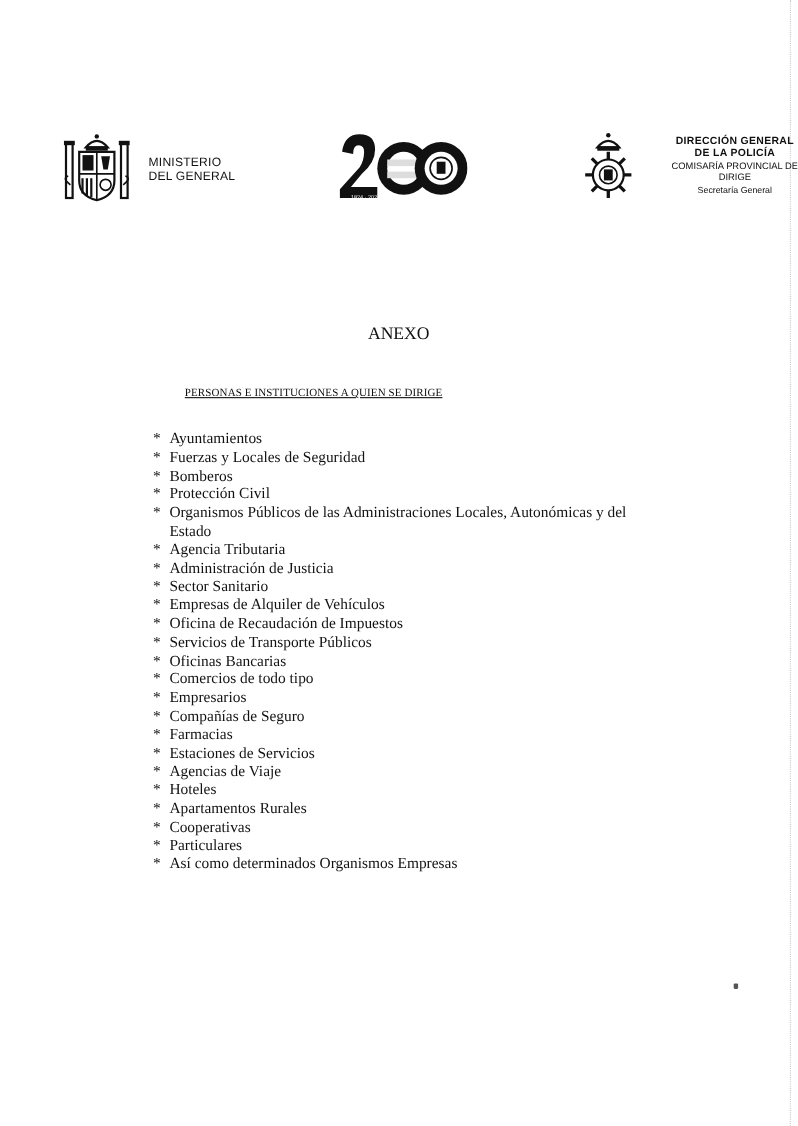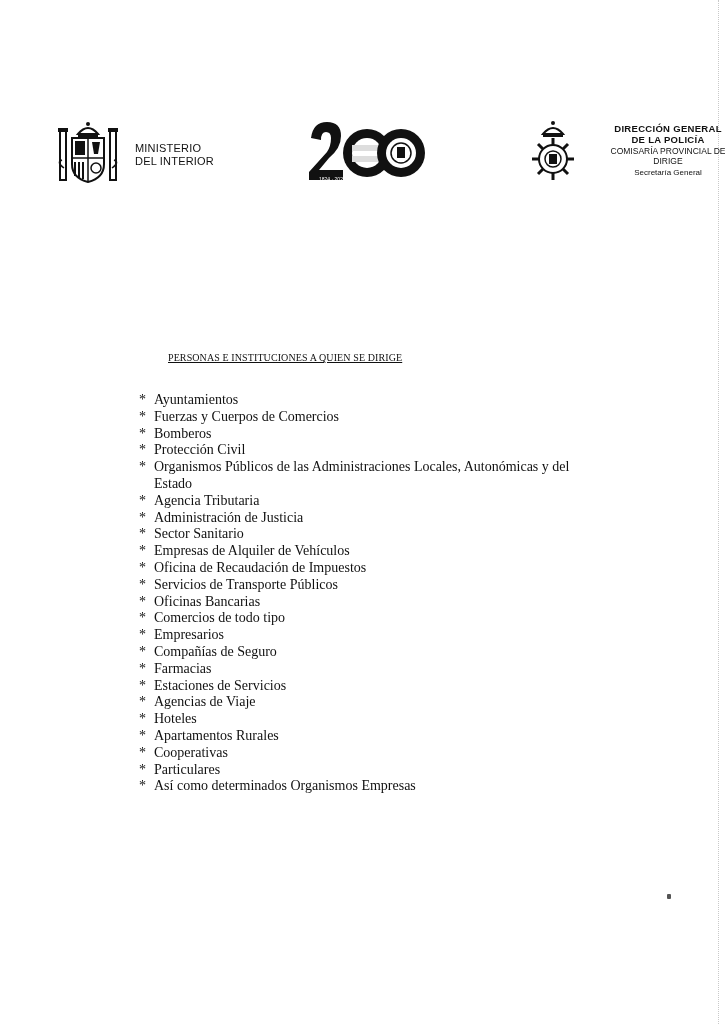--- a/index.html
+++ b/index.html
@@ -55,21 +55,21 @@
       <path d="M34 22 L42 22 L40 34 L36 34 Z" fill="#111"></path>
       <line x1="17" y1="42" x2="17" y2="56" stroke="#111" stroke-width="2"></line>
       <line x1="21" y1="42" x2="21" y2="58" stroke="#111" stroke-width="2"></line>
       <line x1="25" y1="42" x2="25" y2="59" stroke="#111" stroke-width="2"></line>
       <circle cx="38" cy="48" r="5" fill="none" stroke="#111" stroke-width="1.5"></circle>
       <path d="M4 40 Q-2 42 6 48" fill="none" stroke="#111" stroke-width="1.5"></path>
       <path d="M56 40 Q62 42 54 48" fill="none" stroke="#111" stroke-width="1.5"></path>
     </svg>
     <div class="ministry">
       <div>MINISTERIO</div>
-      <div>DEL INTERIOR</div>
+      <div>DEL GENERAL</div>
     </div>
   </div>
 
   <svg class="logo200" viewBox="0 0 118 66">
     <path d="M4 20 Q6 4 20 4 Q34 4 34 18 Q34 30 22 40 L12 52 H36 V62 H2 V54 L20 34 Q24 28 24 20 Q24 14 19 14 Q14 14 14 22 Z" fill="#111"></path>
     <circle cx="60" cy="35" r="24" fill="#111"></circle>
     <circle cx="60" cy="35" r="15" fill="#fff"></circle>
     <rect x="45" y="27" width="30" height="6" fill="#ddd"></rect>
     <rect x="45" y="38" width="30" height="6" fill="#ddd"></rect>
     <circle cx="94" cy="35" r="24" fill="#111"></circle>
@@ -96,30 +96,31 @@
     </svg>
     <div class="dgp">
       <div class="l1">DIRECCIÓN GENERAL</div>
       <div class="l1">DE LA POLICÍA</div>
       <div class="l3">COMISARÍA PROVINCIAL DE</div>
       <div class="l3" style="margin-top:0">DIRIGE</div>
       <div class="l5">Secretaría General</div>
     </div>
   </div>
 
+  <div class="title">ANEXO</div>
   <div class="subtitle">PERSONAS E INSTITUCIONES A QUIEN SE DIRIGE</div>
 
   <ul class="list" id="recipients">
       <li>
         <span class="star">*</span>
         <span class="txt">Ayuntamientos</span>
       </li>
       <li>
         <span class="star">*</span>
-        <span class="txt">Fuerzas y Cuerpos de Comercios</span>
+        <span class="txt">Fuerzas y Locales de Seguridad</span>
       </li>
       <li>
         <span class="star">*</span>
         <span class="txt">Bomberos</span>
       </li>
       <li>
         <span class="star">*</span>
         <span class="txt">Protección Civil</span>
       </li>
       <li>

